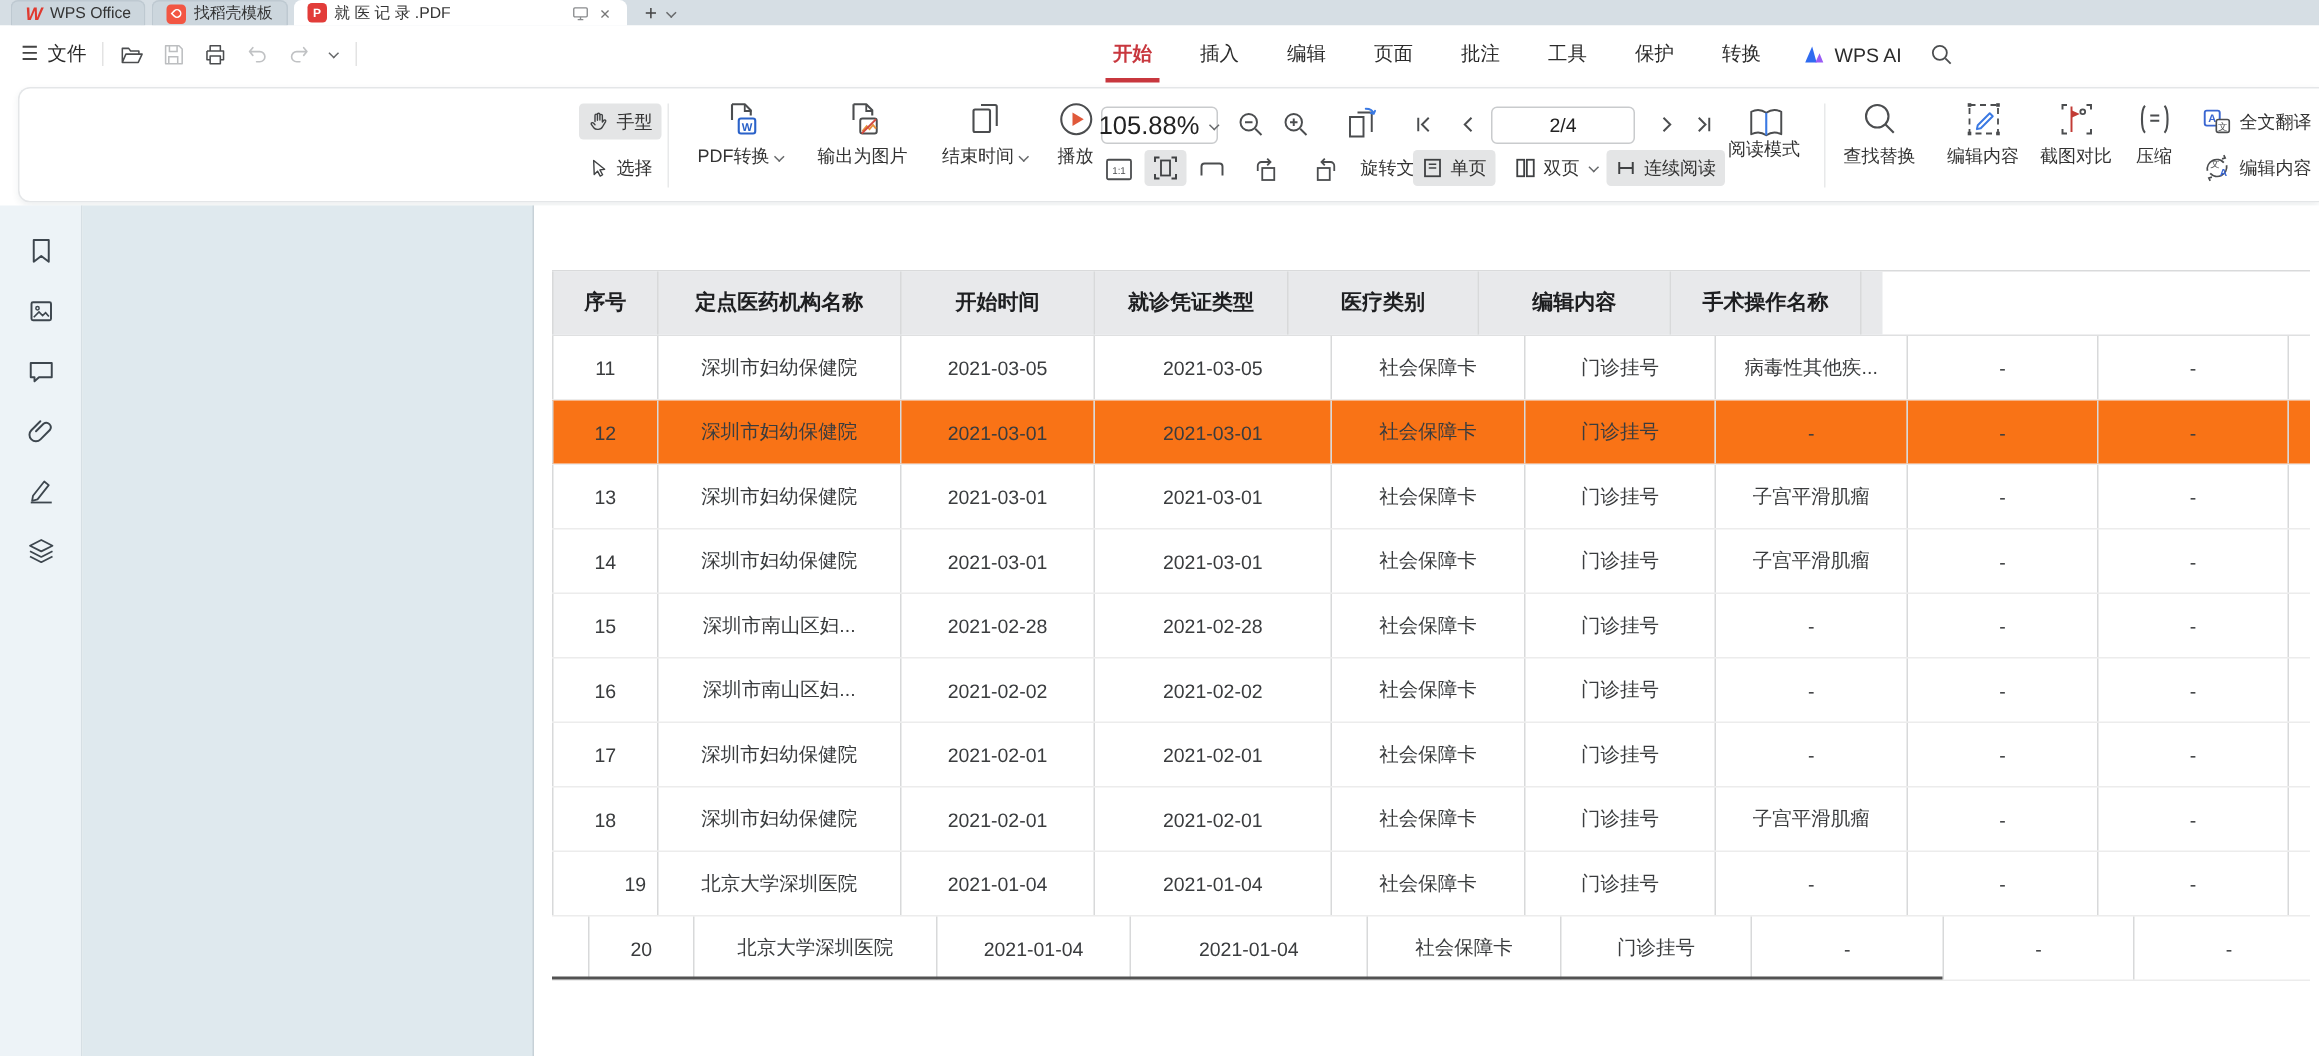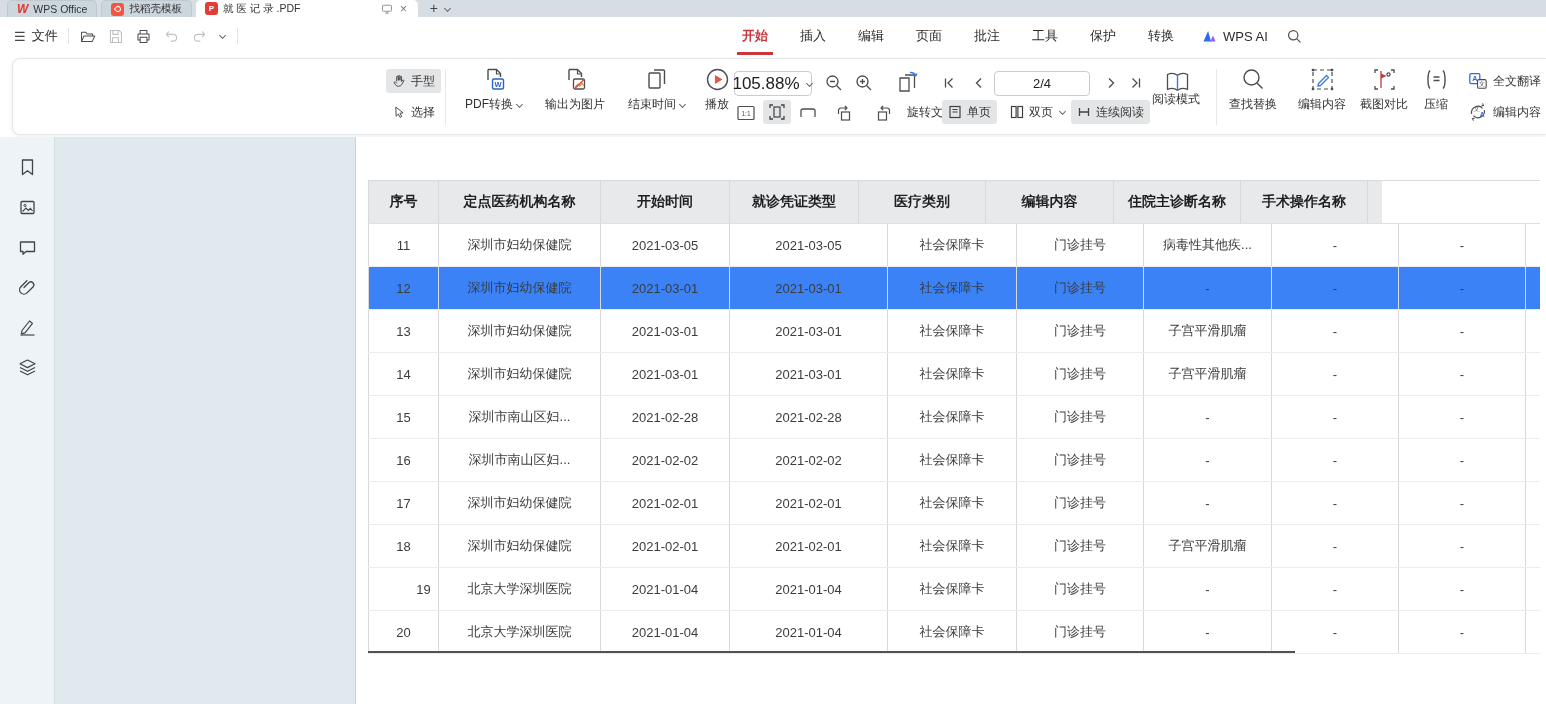--- a/index.html
+++ b/index.html
@@ -62,21 +62,21 @@
 .nav-panel{width:301px;background:#dfe9ee;border-right:1px solid #c7d1d7}
 .doc-area{flex:1;background:#fff;position:relative;overflow:hidden}
 
 
 .pdf-table{position:absolute;left:12px;top:43px;width:1172px}
 .trow{display:flex;border-bottom:1px solid #ececec}
 .trow.thead{border-top:1px solid #d9dadb;border-bottom:1px solid #dfe0e1}
 .cell{height:42px;display:flex;align-items:center;justify-content:center;border-left:1px solid #d8d9da;font-size:13px;color:#3a3c3e;text-align:center;flex:none}
 .cell.h{background:#e8e9eb;font-weight:bold;font-size:14px;color:#1e1f21}
 .cell.p{width:15px;border-right:none}
-.trow.hl .cell{background:#3b82f6}
+.trow.hl .cell{background:#f97316}
 .bottom-line{position:absolute;left:0;top:471px;width:927px;height:2px;background:#525252}
 svg{overflow:visible}
 </style>
 </head>
 <body>
 
 <div class="app">
 
   <div class="tabbar">
     <div class="tab inactive">
@@ -394,21 +394,20 @@
     <div class="nav-panel"></div>
     <div class="doc-area">
       <div class="pdf-table">
         <div class="trow thead">
             <div class="cell h" style="width: 70px;">序号</div>
             <div class="cell h" style="width: 162px;">定点医药机构名称</div>
             <div class="cell h" style="width: 129px;">开始时间</div>
             <div class="cell h" style="width: 129px;">就诊凭证类型</div>
             <div class="cell h" style="width: 127px;">医疗类别</div>
             <div class="cell h" style="width: 128px;">编辑内容</div>
-            <div class="cell h" style="width: 127px;">住院主诊断名称</div>
             <div class="cell h" style="width: 127px;">手术操作名称</div>
             <div class="cell h p"></div>
           </div>
         <div>
             <div class="trow">
               <div class="cell" style="width: 70px;">11</div>
               <div class="cell" style="width: 162px;">深圳市妇幼保健院</div>
               <div class="cell" style="width: 129px;">2021-03-05</div>
               <div class="cell" style="width: 158px;">2021-03-05</div>
               <div class="cell" style="width: 129px;">社会保障卡</div>
@@ -508,21 +507,21 @@
               <div class="cell" style="width: 129px;">2021-01-04</div>
               <div class="cell" style="width: 158px;">2021-01-04</div>
               <div class="cell" style="width: 129px;">社会保障卡</div>
               <div class="cell" style="width: 127px;">门诊挂号</div>
               <div class="cell" style="width: 128px;">-</div>
               <div class="cell" style="width: 127px;">-</div>
               <div class="cell" style="width: 127px;">-</div>
               <div class="cell p"></div>
             </div>
             <div class="trow">
-              <div class="cell" style="width: 70px;">20</div>
+              <div class="cell" style="width: 70px; margin-left: 24px;">20</div>
               <div class="cell" style="width: 162px;">北京大学深圳医院</div>
               <div class="cell" style="width: 129px;">2021-01-04</div>
               <div class="cell" style="width: 158px;">2021-01-04</div>
               <div class="cell" style="width: 129px;">社会保障卡</div>
               <div class="cell" style="width: 127px;">门诊挂号</div>
               <div class="cell" style="width: 128px;">-</div>
               <div class="cell" style="width: 127px;">-</div>
               <div class="cell" style="width: 127px;">-</div>
               <div class="cell p"></div>
             </div>

